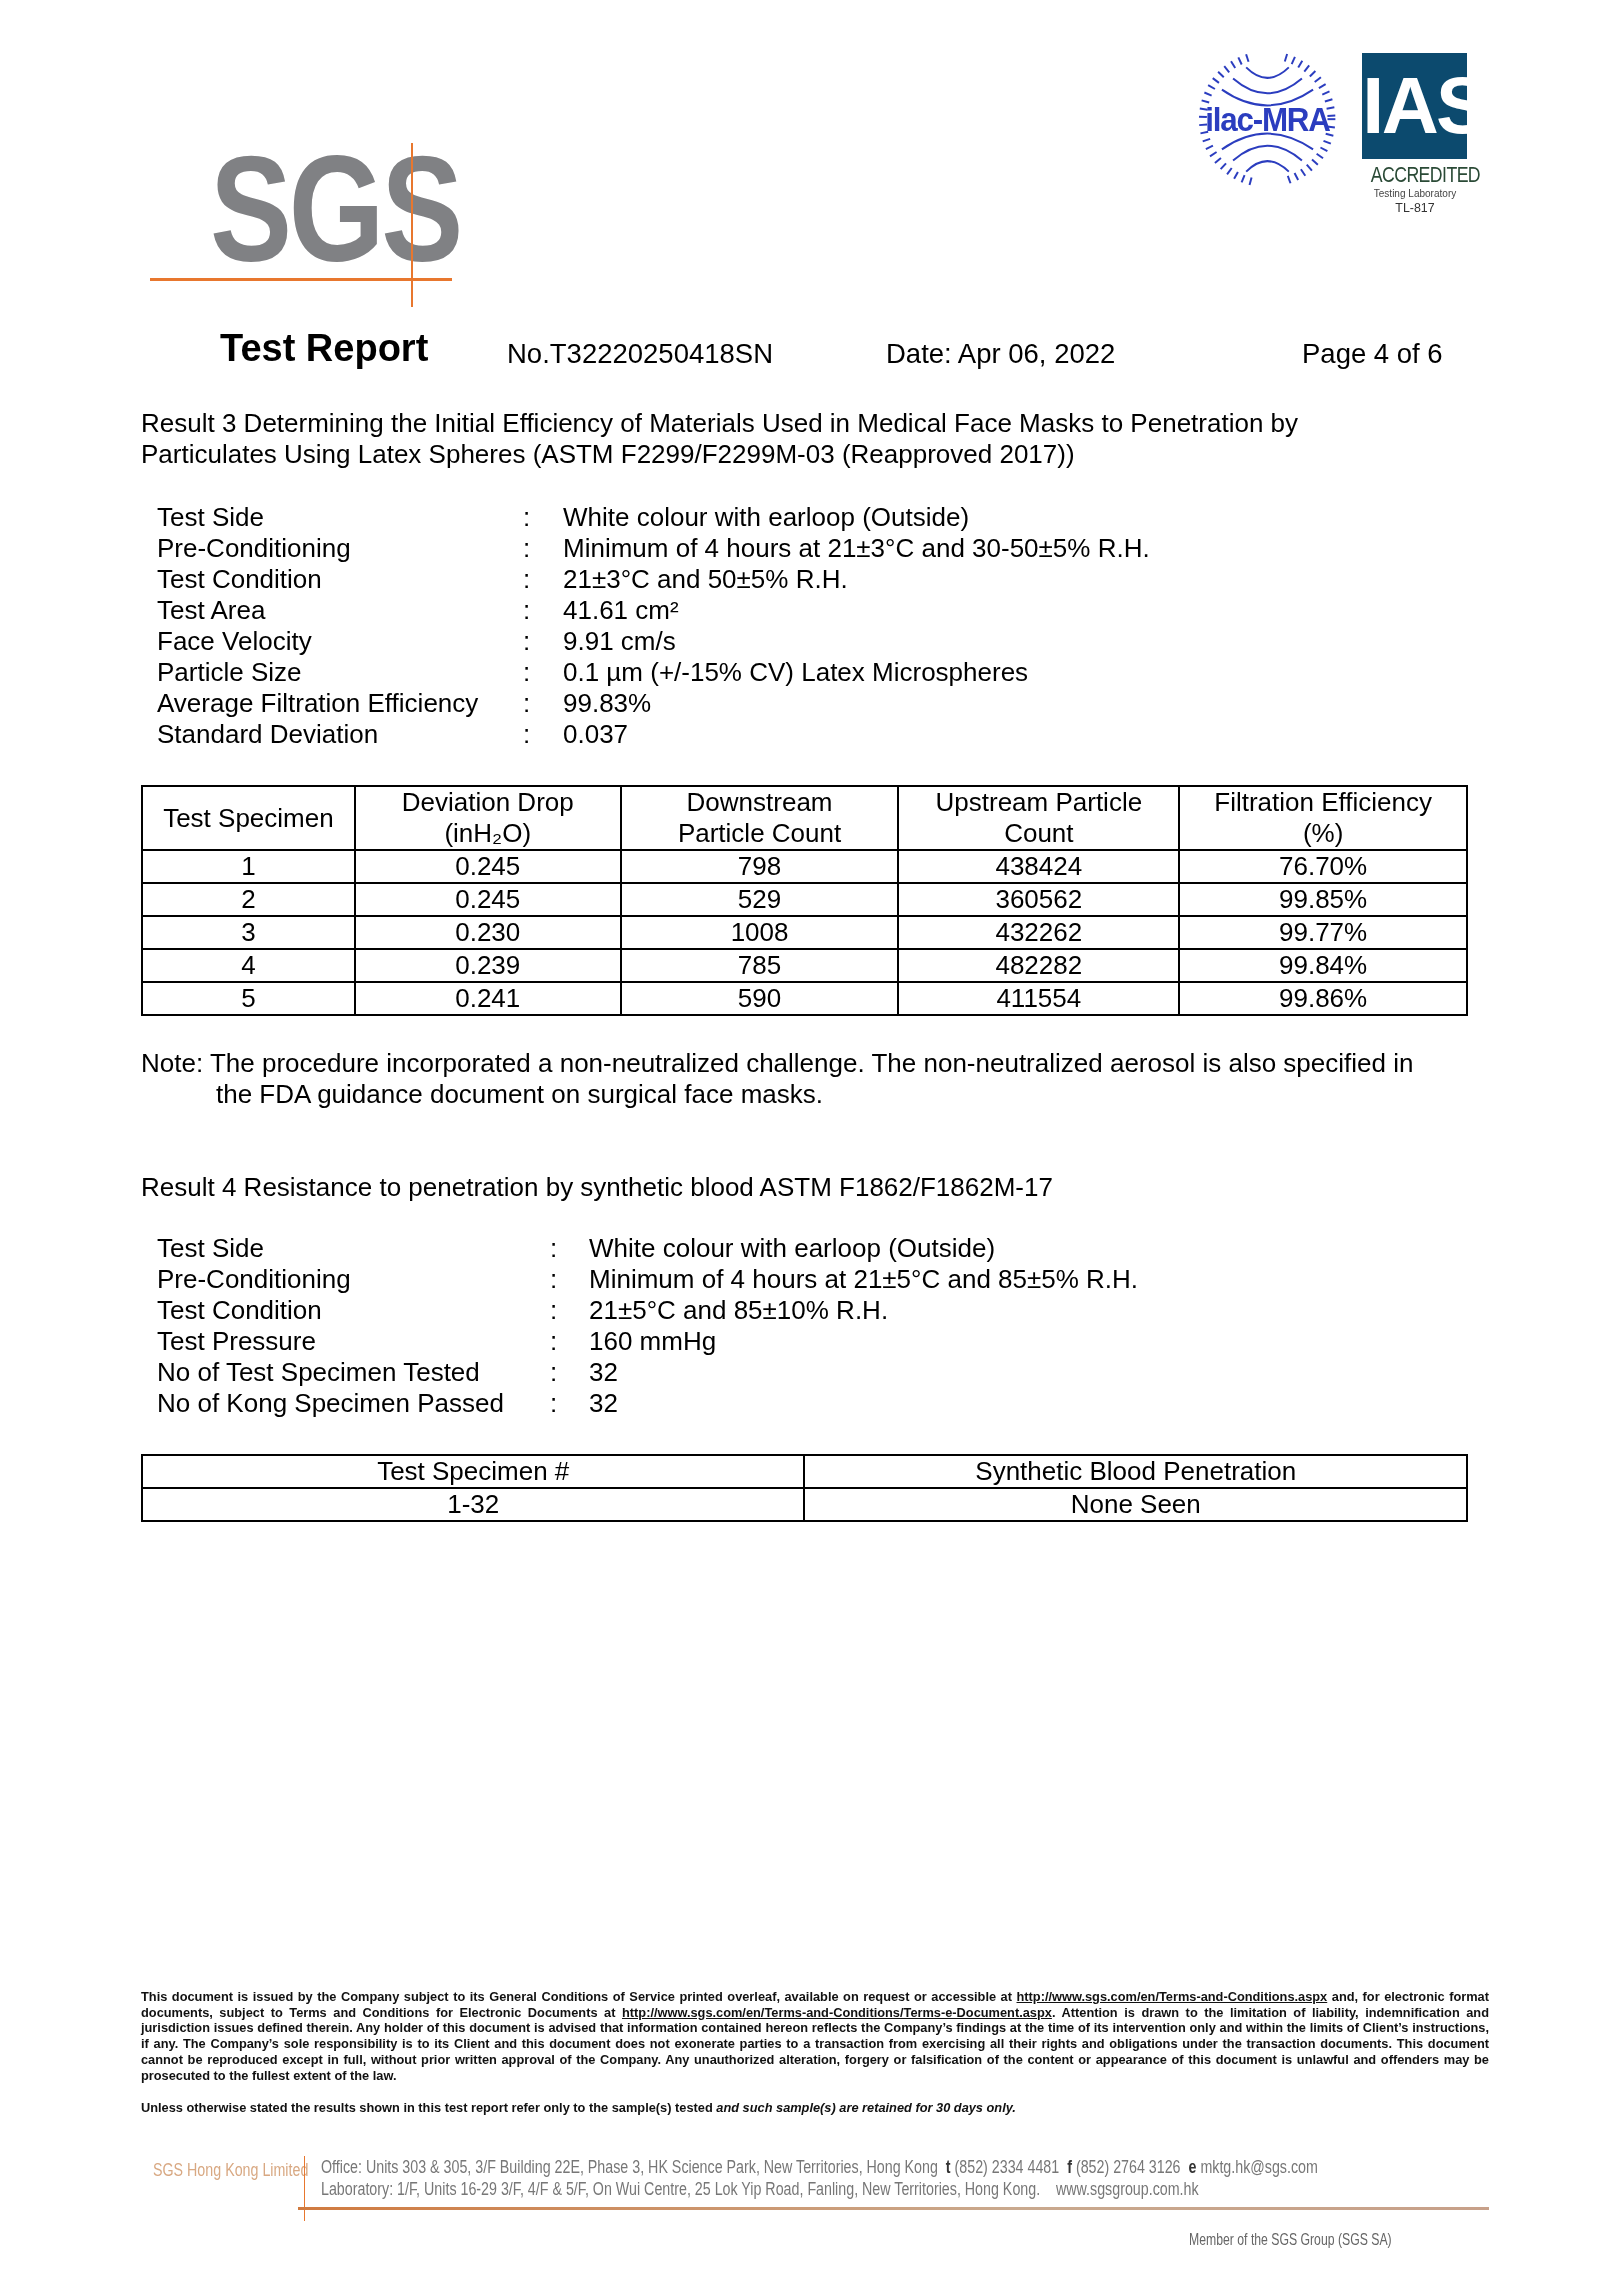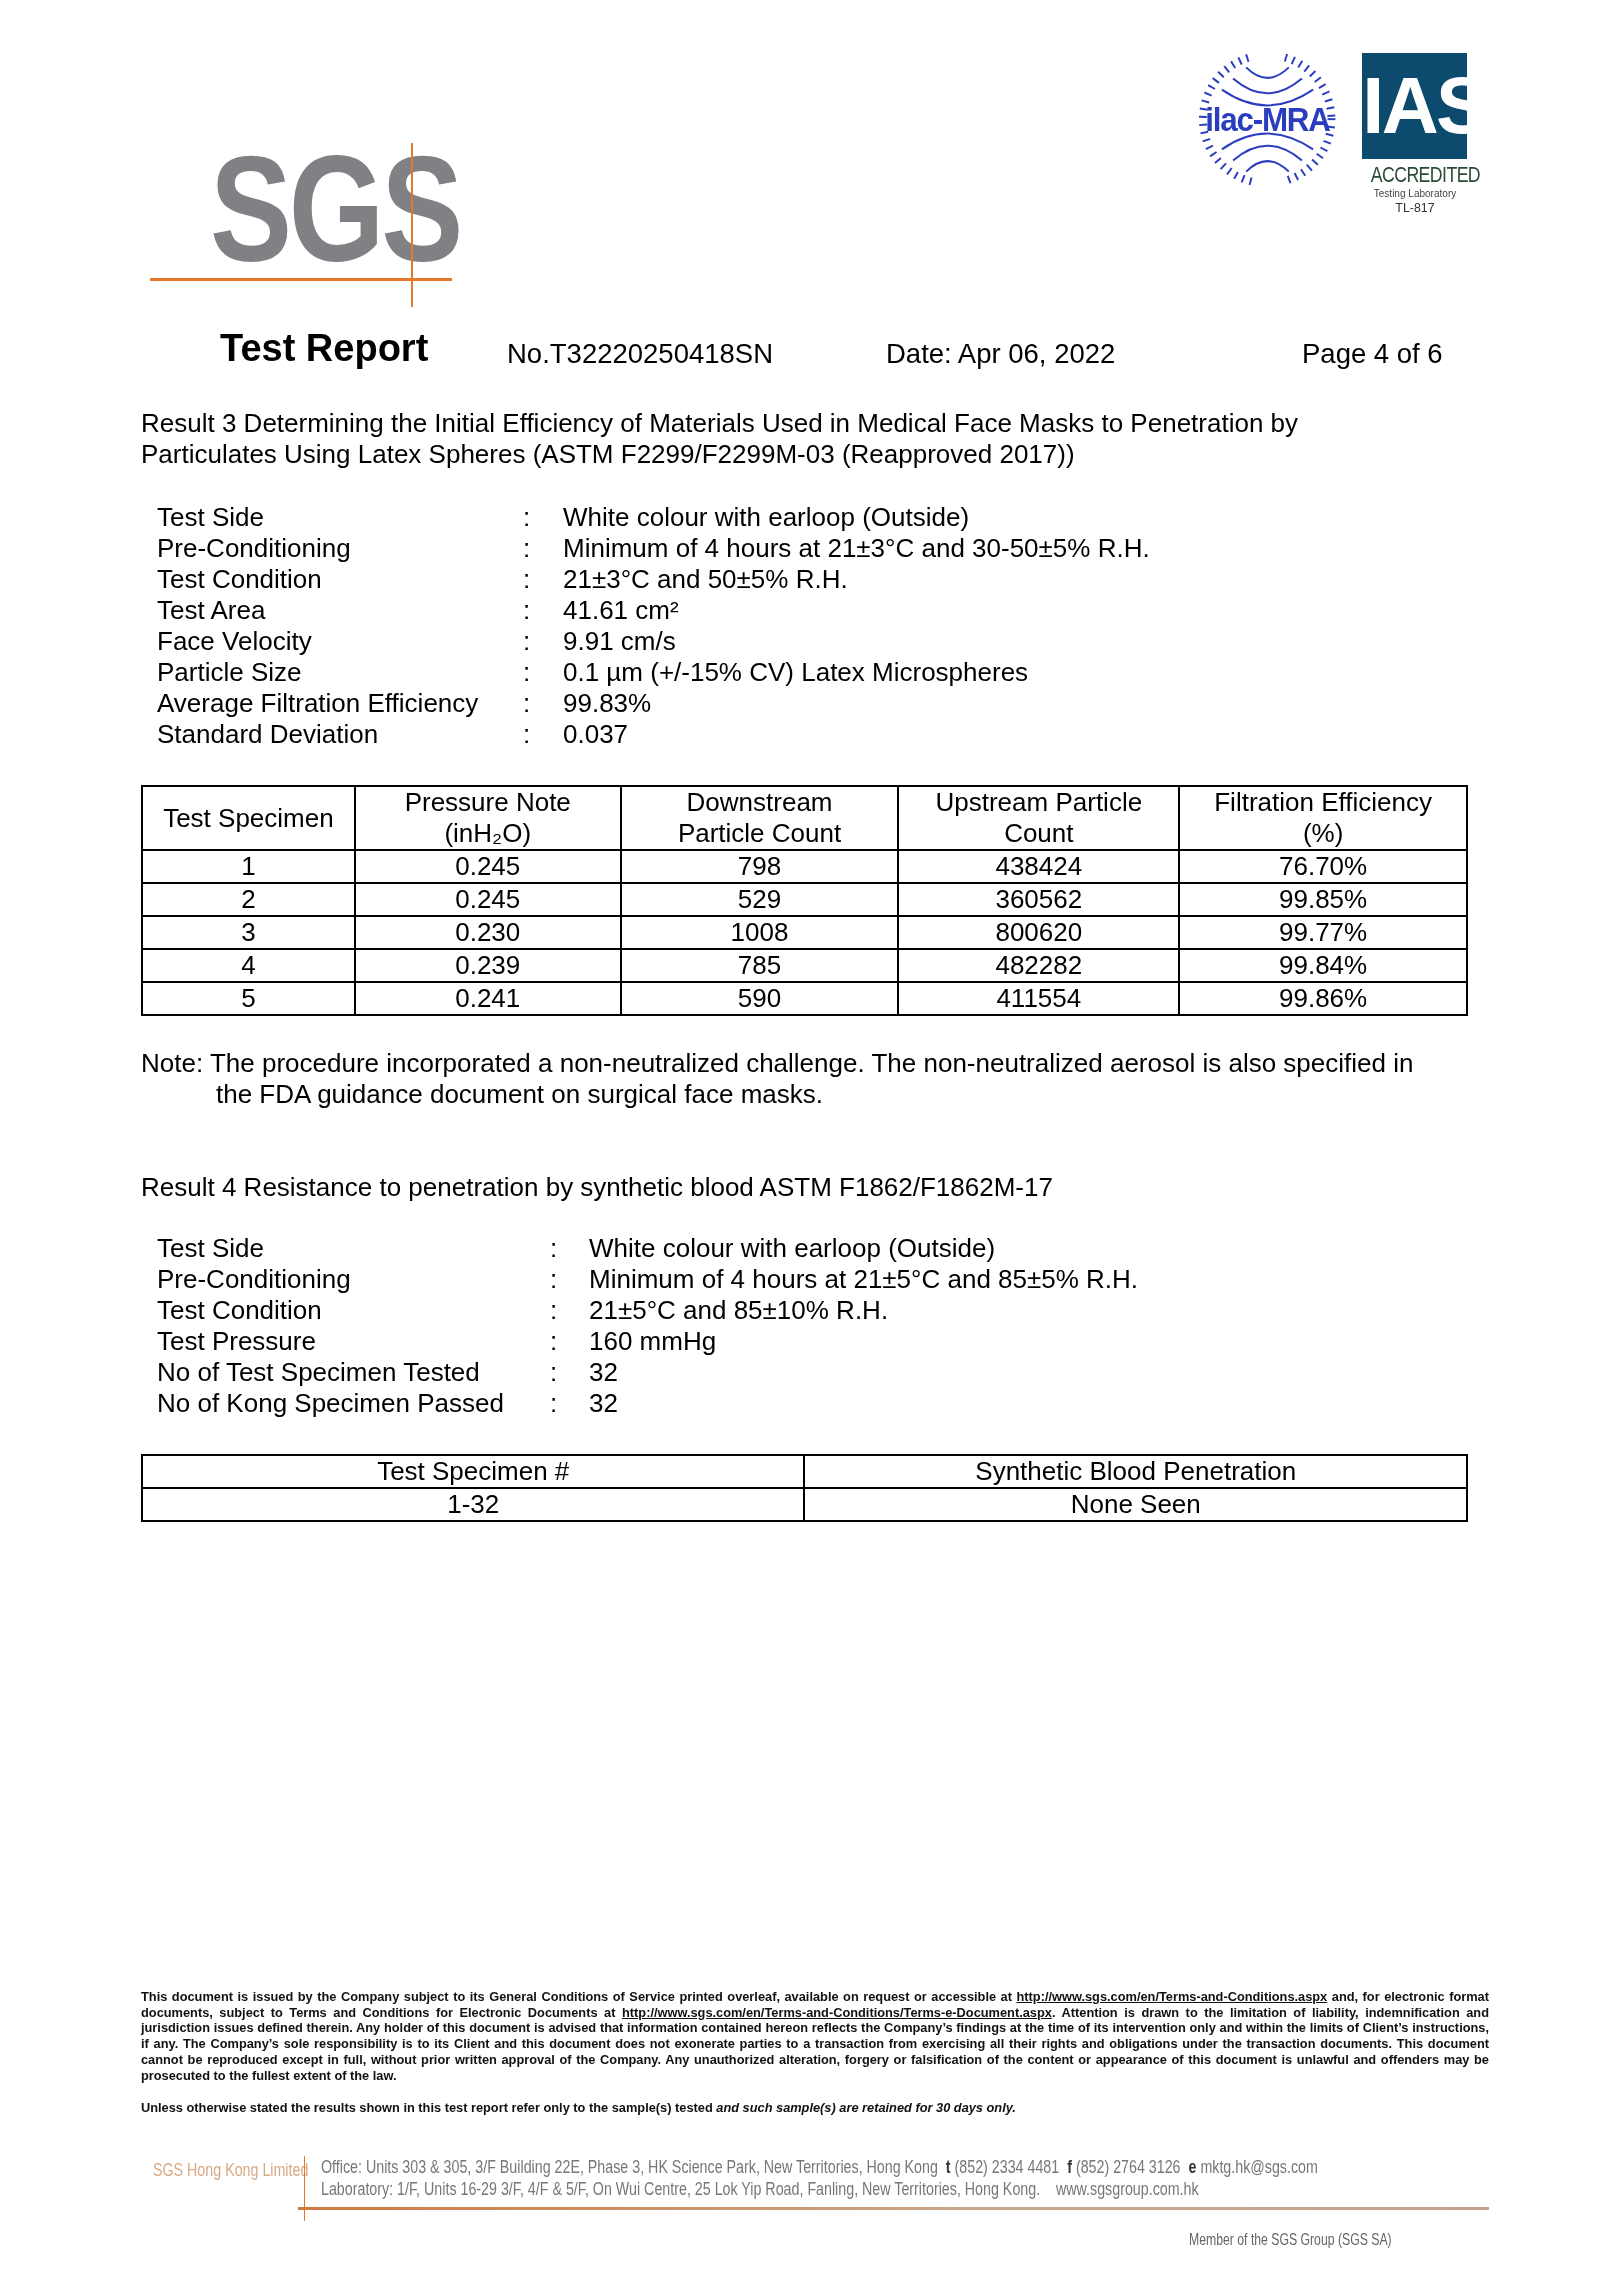--- a/index.html
+++ b/index.html
@@ -197,21 +197,21 @@
   <colgroup>
       <col style="width:213px">
       <col style="width:266px">
       <col style="width:278px">
       <col style="width:281px">
       <col style="width:288px">
     </colgroup>
   <thead>
     <tr style="height:64px">
       <th>Test Specimen</th>
-      <th style="white-space:pre-line">Pressure Note
+      <th style="white-space:pre-line">Deviation Drop
 (inH₂O)</th>
       <th style="white-space:pre-line">Downstream
 Particle Count</th>
       <th style="white-space:pre-line">Upstream Particle
 Count</th>
       <th style="white-space:pre-line">Filtration Efficiency
 (%)</th>
     </tr>
   </thead>
   <tbody id="t3-body">
@@ -226,21 +226,21 @@
         <td>2</td>
         <td>0.245</td>
         <td>529</td>
         <td>360562</td>
         <td>99.85%</td>
       </tr>
       <tr style="height: 31px;">
         <td>3</td>
         <td>0.230</td>
         <td>1008</td>
-        <td>800620</td>
+        <td>432262</td>
         <td>99.77%</td>
       </tr>
       <tr style="height: 31px;">
         <td>4</td>
         <td>0.239</td>
         <td>785</td>
         <td>482282</td>
         <td>99.84%</td>
       </tr>
       <tr style="height: 31px;">

